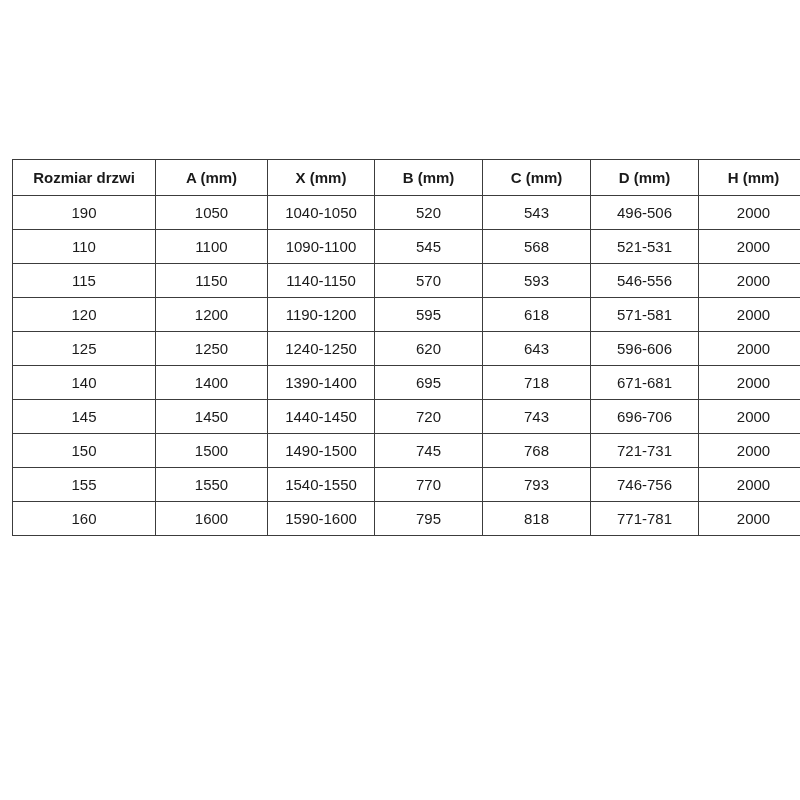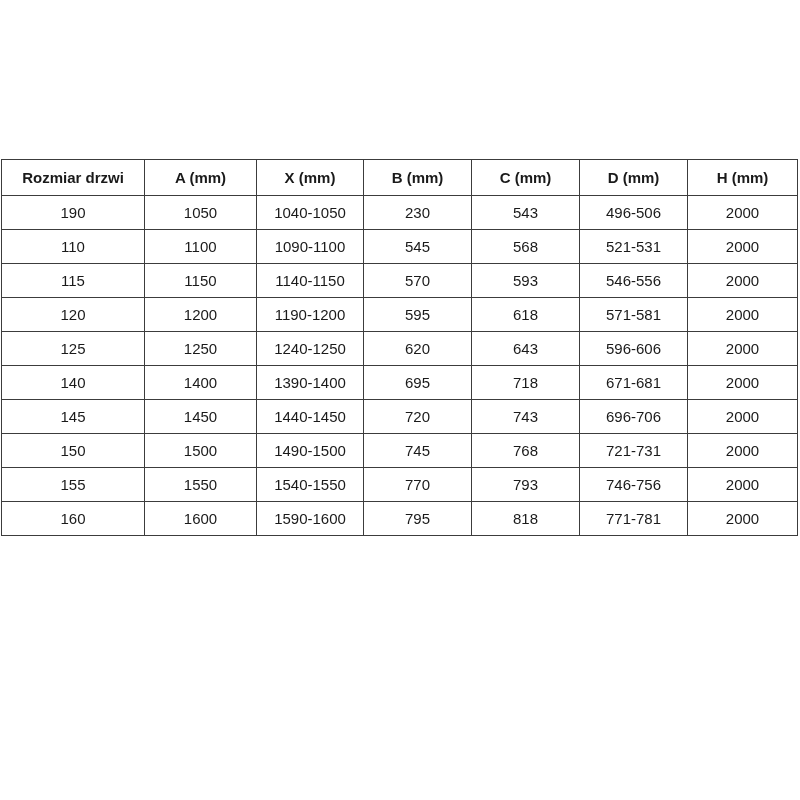--- a/index.html
+++ b/index.html
@@ -10,21 +10,21 @@
     height: 800px;
     overflow: hidden;
     font-family: "Liberation Sans", "DejaVu Sans", sans-serif;
   }
   .page {
     width: 744px;
     height: 800px;
     background: #ffffff;
     box-sizing: border-box;
     padding-top: 159px;
-    padding-left: 1px;
+    padding-left: 12px;
   }
   table.spec-table {
     border-collapse: collapse;
     table-layout: fixed;
     width: 796px;
     background: #ffffff;
   }
   table.spec-table col.c0 { width: 143px; }
   table.spec-table col.c1 { width: 112px; }
   table.spec-table col.c2 { width: 107px; }
@@ -76,21 +76,21 @@
           <th>C (mm)</th>
           <th>D (mm)</th>
           <th>H (mm)</th>
         </tr>
     </thead>
     <tbody>
         <tr>
           <td>190</td>
           <td>1050</td>
           <td>1040-1050</td>
-          <td>230</td>
+          <td>520</td>
           <td>543</td>
           <td>496-506</td>
           <td>2000</td>
         </tr>
         <tr>
           <td>110</td>
           <td>1100</td>
           <td>1090-1100</td>
           <td>545</td>
           <td>568</td>

